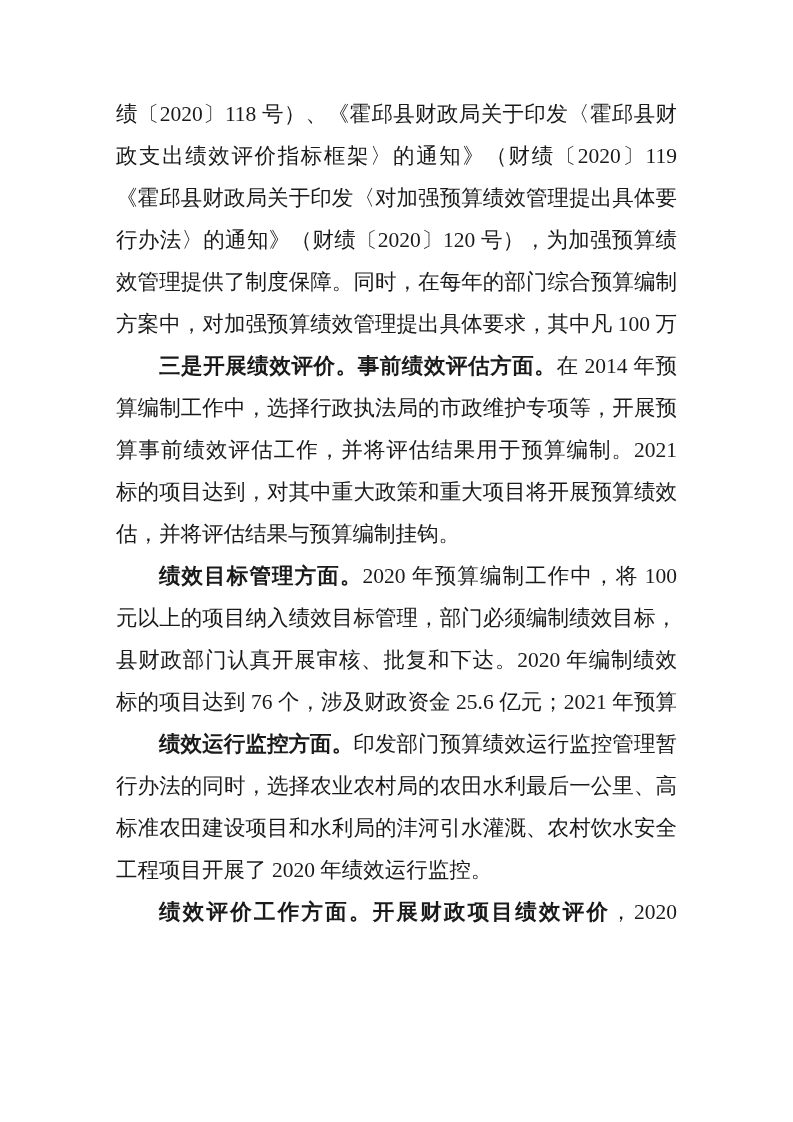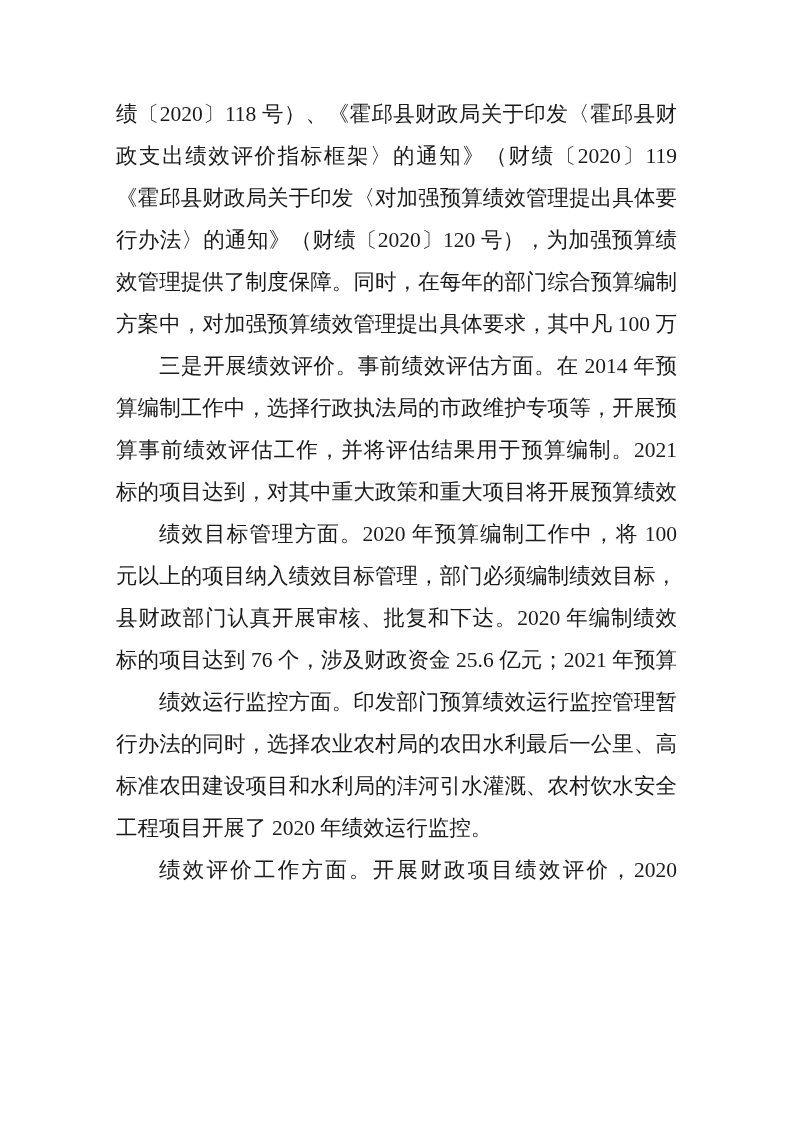--- a/index.html
+++ b/index.html
@@ -30,21 +30,21 @@
     overflow: hidden;
   }
   .line.justify {
     text-align: justify;
     text-align-last: justify;
   }
   .line.indent {
     text-indent: 43px;
   }
   .bold {
-    font-weight: 400;
+    font-weight: 700;
   }
 </style>
 </head>
 <body>
 
 <div class="page">
   <div class="content">
 
     <div class="para">
       <div class="line justify"><span>绩〔2020〕118 号）、《霍邱县财政局关于印发〈霍邱县财</span></div>
@@ -53,20 +53,21 @@
       <div class="line justify"><span>行办法〉的通知》（财绩〔2020〕120 号），为加强预算绩</span></div>
       <div class="line justify"><span>效管理提供了制度保障。同时，在每年的部门综合预算编制</span></div>
       <div class="line justify"><span>方案中，对加强预算绩效管理提出具体要求，其中凡 100 万</span></div>
     </div>
 
     <div class="para">
       <div class="line justify indent"><span class="bold">三是开展绩效评价。事前绩效评估方面。</span><span>在 2014 年预</span></div>
       <div class="line justify"><span>算编制工作中，选择行政执法局的市政维护专项等，开展预</span></div>
       <div class="line justify"><span>算事前绩效评估工作，并将评估结果用于预算编制。2021 年</span></div>
       <div class="line justify"><span>标的项目达到，对其中重大政策和重大项目将开展预算绩效评</span></div>
+      <div class="line"><span>估，并将评估结果与预算编制挂钩。</span></div>
     </div>
 
     <div class="para">
       <div class="line justify indent"><span class="bold">绩效目标管理方面。</span><span>2020 年预算编制工作中，将 100 万</span></div>
       <div class="line justify"><span>元以上的项目纳入绩效目标管理，部门必须编制绩效目标，</span></div>
       <div class="line justify"><span>县财政部门认真开展审核、批复和下达。2020 年编制绩效目</span></div>
       <div class="line justify"><span>标的项目达到 76 个，涉及财政资金 25.6 亿元；2021 年预算</span></div>
     </div>
 
     <div class="para">

